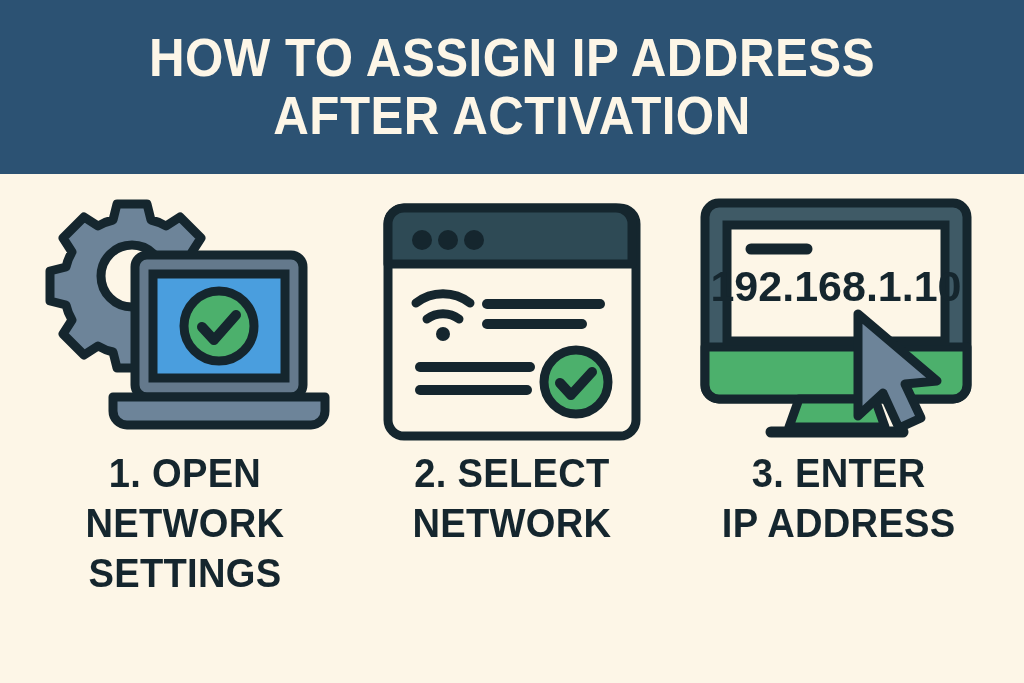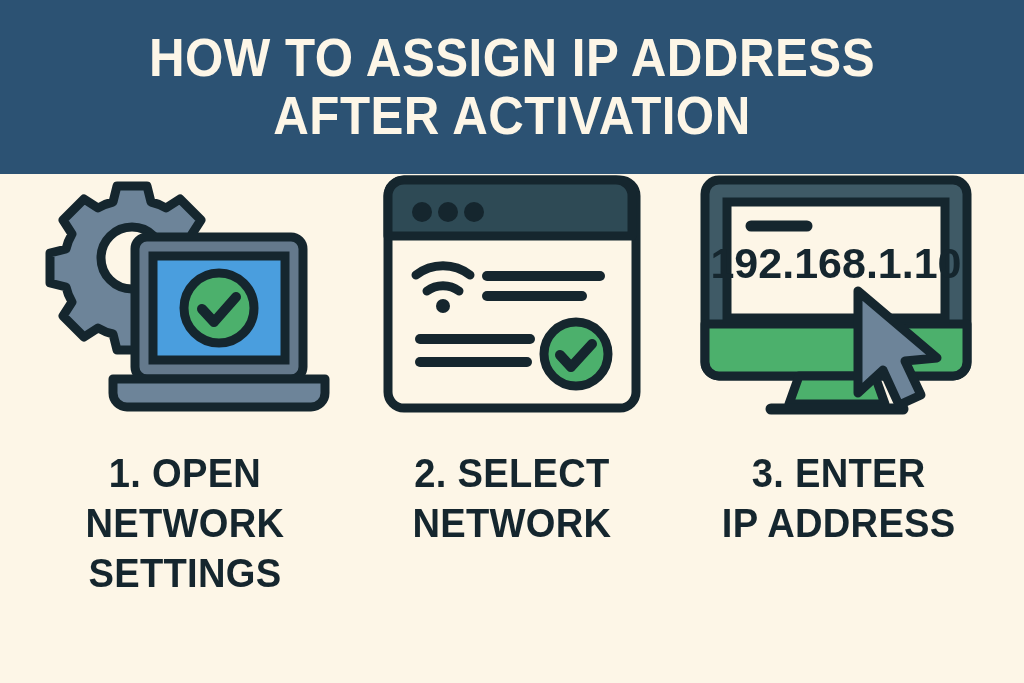--- a/index.html
+++ b/index.html
@@ -59,21 +59,21 @@
   }
   .step {
     width: 326px;
     display: flex;
     flex-direction: column;
     align-items: center;
   }
   .step-art {
     height: 268px;
     display: flex;
-    align-items: flex-start;
+    align-items: flex-end;
     justify-content: center;
   }
   .step-caption {
     margin-top: 6px;
     text-align: center;
     color: #15262e;
     font-family: "Liberation Sans Narrow", "Liberation Sans", sans-serif;
     font-weight: bold;
     font-size: 41px;
     line-height: 50px;

